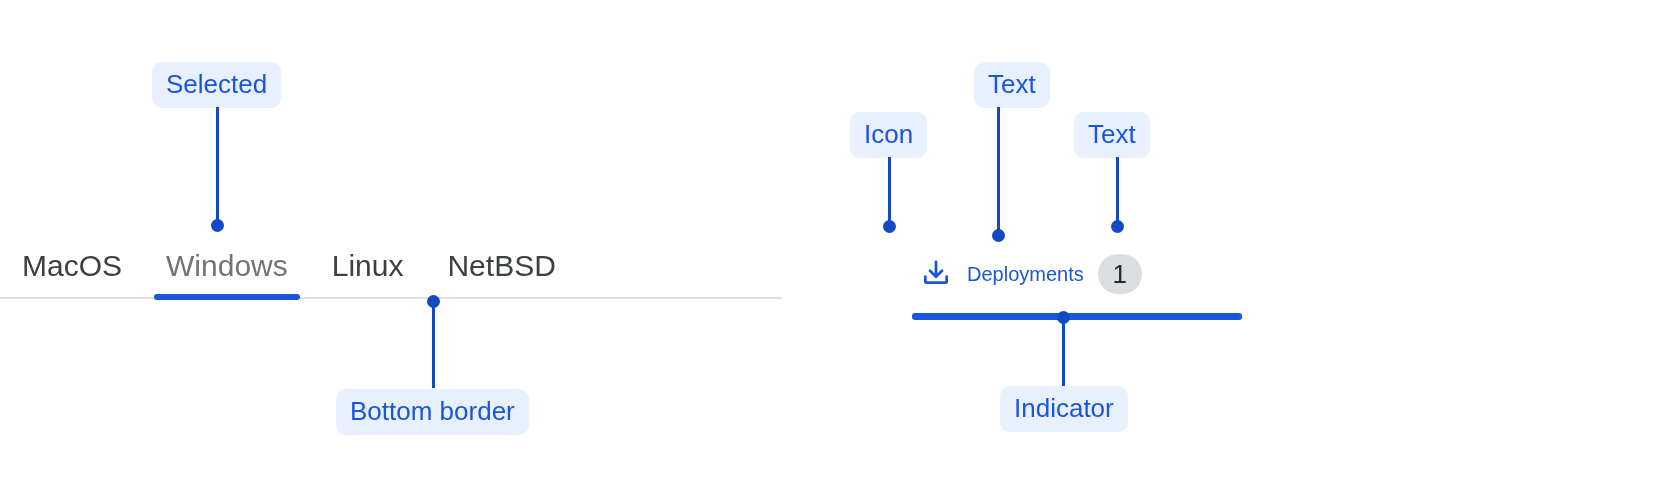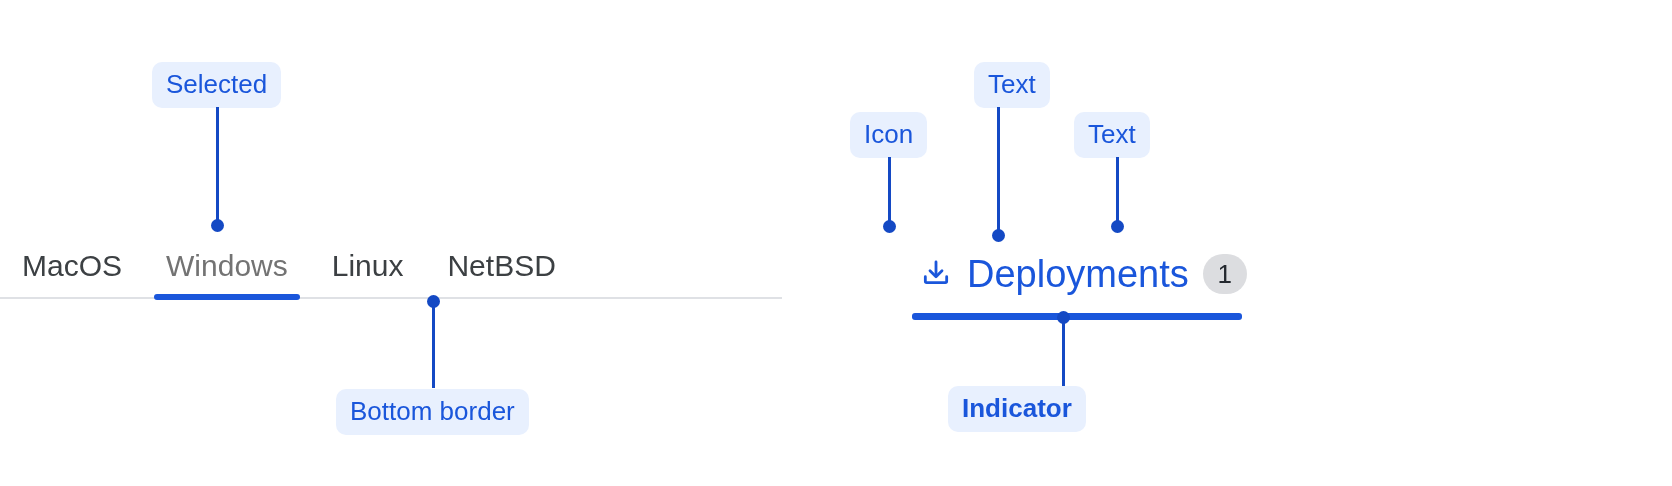--- a/index.html
+++ b/index.html
@@ -92,21 +92,21 @@
   }
   #deployments-tab .dl-icon {
     display: inline-flex;
     align-items: center;
     justify-content: center;
     width: 34px;
     height: 34px;
     color: #1a56db;
   }
   #deployments-label {
-    font-size: 38px;
+    font-size: 20px;
     line-height: 1;
     color: #1a56db;
     white-space: nowrap;
   }
   #deployments-count {
     min-width: 44px;
     height: 40px;
     padding: 0 12px;
     border-radius: 22px;
     background: #dcdde0;
@@ -185,15 +185,15 @@
       </svg>
     </span>
     <span id="deployments-label">Deployments</span>
     <span id="deployments-count">1</span>
   </div>
 
   <div id="deployments-indicator"></div>
 
   <div class="dot" style="left:1057px; top:311px;"></div>
   <div class="connector" style="left:1062px; top:317px; height:70px;"></div>
-  <div class="callout" style="left:948px; top:386px;font-weight:bold;">Indicator</div>
+  <div class="callout" style="left:1000px; top:386px;">Indicator</div>
 
 </div>
 
 </body></html>

